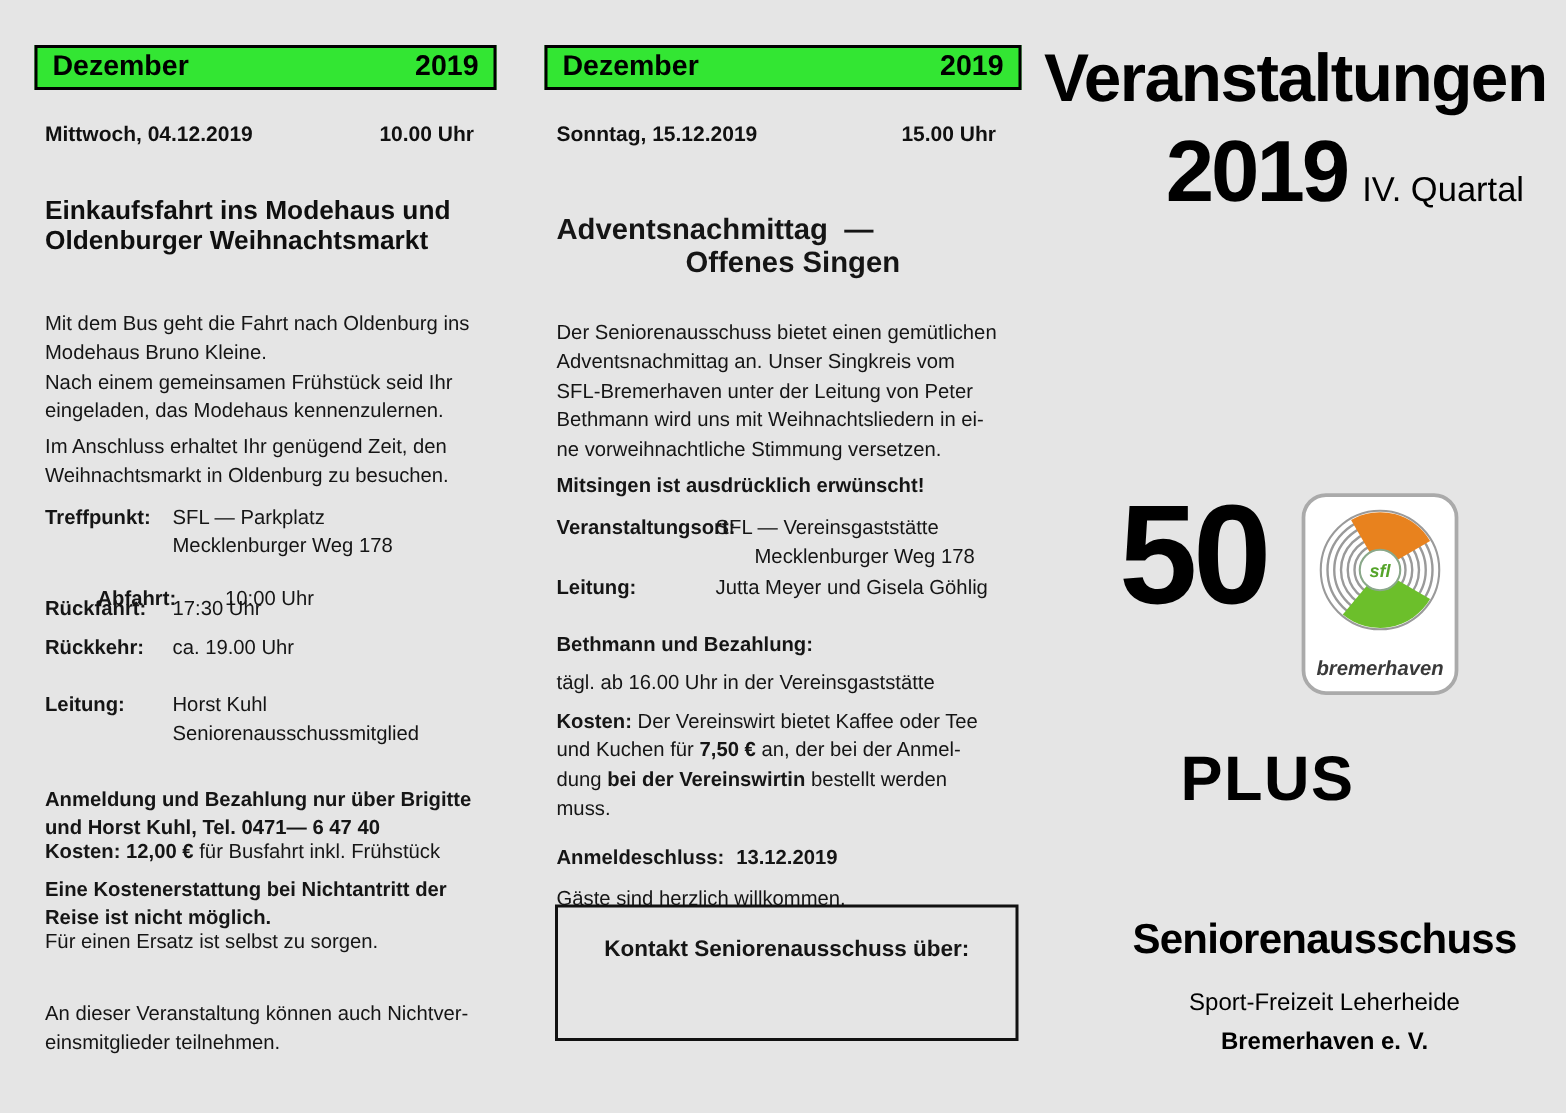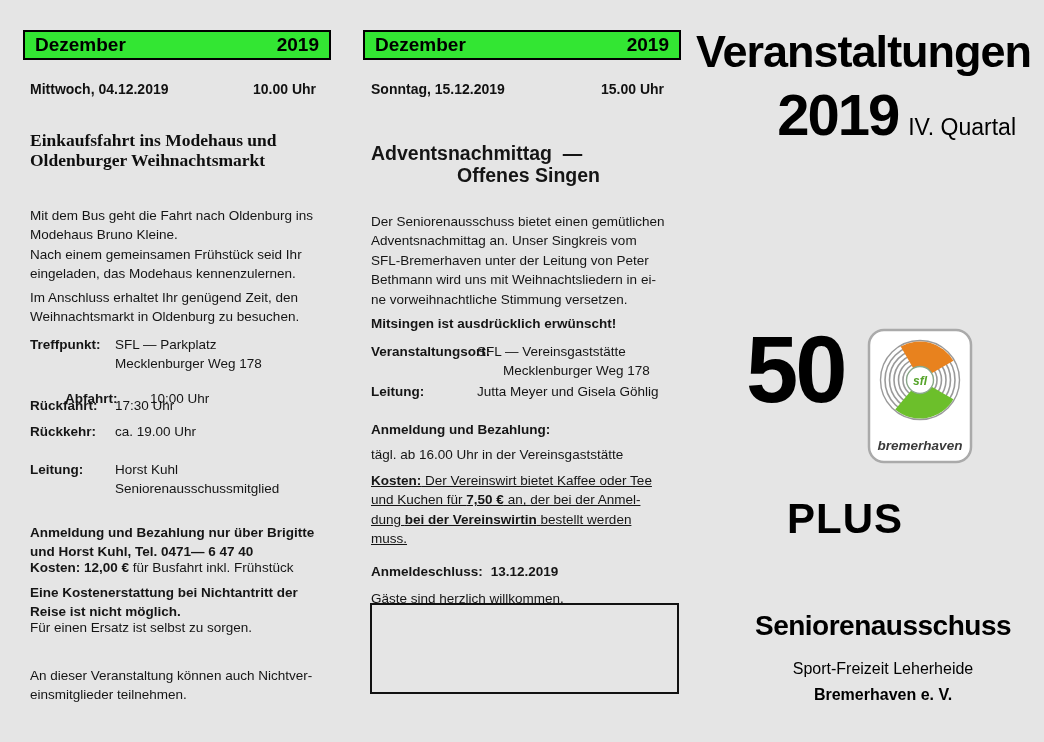--- a/index.html
+++ b/index.html
@@ -62,21 +62,21 @@
     <div class="abs month-bar" style="left:23px;top:30px;width:308px;height:30px;">
       <span>Dezember</span>
       <span>2019</span>
     </div>
 
     <div class="abs date-row" style="left:30px;top:81px;width:286px;">
       <span>Mittwoch, 04.12.2019</span>
       <span>10.00 Uhr</span>
     </div>
 
-    <h2 class="abs event-title" style="left:30px;top:131px;width:302px;font-family:Liberation Serif, serif;">Einkaufsfahrt ins Modehaus und
+    <h2 class="abs event-title" style="left:30px;top:131px;width:302px;">Einkaufsfahrt ins Modehaus und
 Oldenburger Weihnachtsmarkt</h2>
 
     <p class="abs body" style="left:30px;top:206px;width:302px;">Mit dem Bus geht die Fahrt nach Oldenburg ins
 Modehaus Bruno Kleine.
 Nach einem gemeinsamen Frühstück seid Ihr
 eingeladen, das Modehaus kennenzulernen.</p>
     <p class="abs body" style="left:30px;top:288px;width:302px;">Im Anschluss erhaltet Ihr genügend Zeit, den
 Weihnachtsmarkt in Oldenburg zu besuchen.</p>
 
     <div class="abs kv" style="left:30px;top:336px;width:302px;">
@@ -149,33 +149,34 @@
         <div class="sub">Mecklenburger Weg 178</div>
       </span>
     </div>
     <div class="abs kv mid" style="left:371px;top:383px;width:308px;">
       <span class="k">Leitung:</span>
       <span class="v">
         <div class="val">Jutta Meyer und Gisela Göhlig</div>
       </span>
     </div>
 
-    <p class="abs body bold" style="left:371px;top:420px;width:306px;">Anmeldung und Bezahlung:</p>
+    <p class="abs body bold" style="left:371px;top:420px;width:306px;">Bethmann und Bezahlung:</p>
     <p class="abs body" style="left:371px;top:445px;width:306px;">tägl. ab 16.00 Uhr in der Vereinsgaststätte</p>
 
-    <p class="abs body" style="left:371px;top:471px;width:306px;text-decoration:underline;"><span class="bold">Kosten:</span><span> Der Vereinswirt bietet Kaffee oder Tee
+    <p class="abs body" style="left:371px;top:471px;width:306px;"><span class="bold">Kosten:</span><span> Der Vereinswirt bietet Kaffee oder Tee
 und Kuchen für </span><span class="bold">7,50 €</span><span> an, der bei der Anmel-
 dung </span><span class="bold">bei der Vereinswirtin</span><span> bestellt werden
 muss.</span></p>
 
     <p class="abs body bold" style="left:371px;top:562px;width:306px;"><span>Anmeldeschluss:</span><span style="margin-left:8px;">13.12.2019</span></p>
 
     <p class="abs body" style="left:371px;top:589px;width:306px;">Gäste sind herzlich willkommen.</p>
 
     <div class="abs contact-box" style="left:370px;top:603px;width:309px;height:91px;">
+      <div class="l1">Kontakt Seniorenausschuss über:</div>
     </div>
   </section>
 
   <section>
     <div class="abs r-head" style="top:27px;right:28px;width:320px;">
       <div class="h1">Veranstaltungen</div>
       <div class="h2"><span class="yr">2019</span><span class="qt">IV. Quartal</span></div>
     </div>
 
     <div class="abs fifty-row" style="left:746px;top:328px;">

